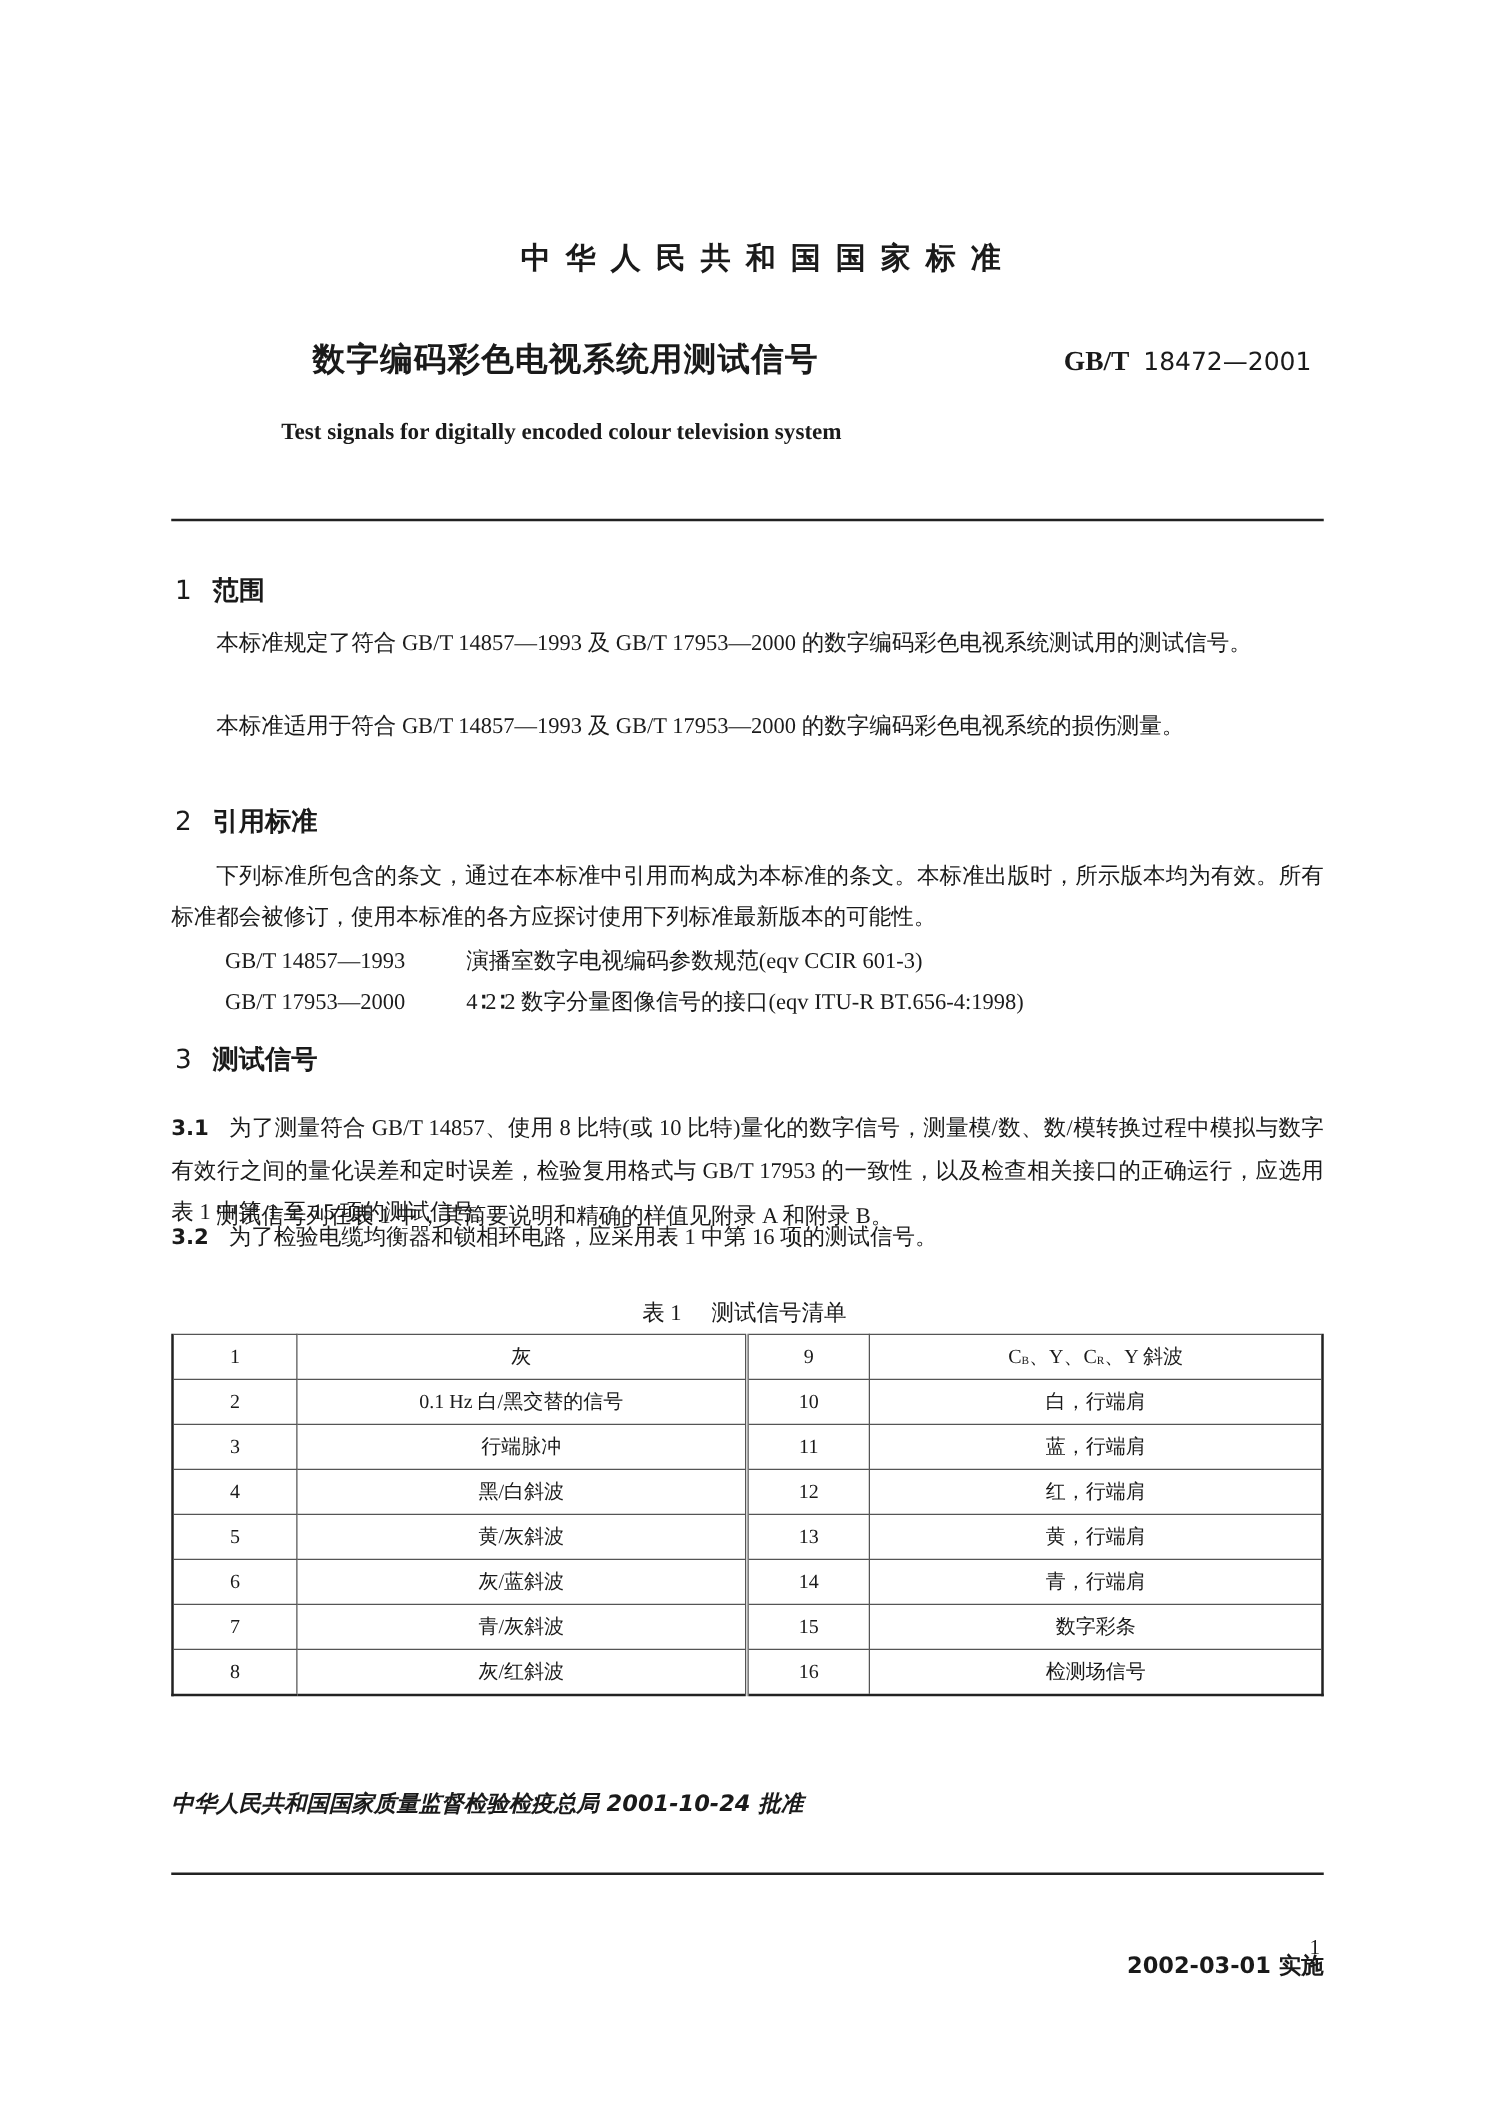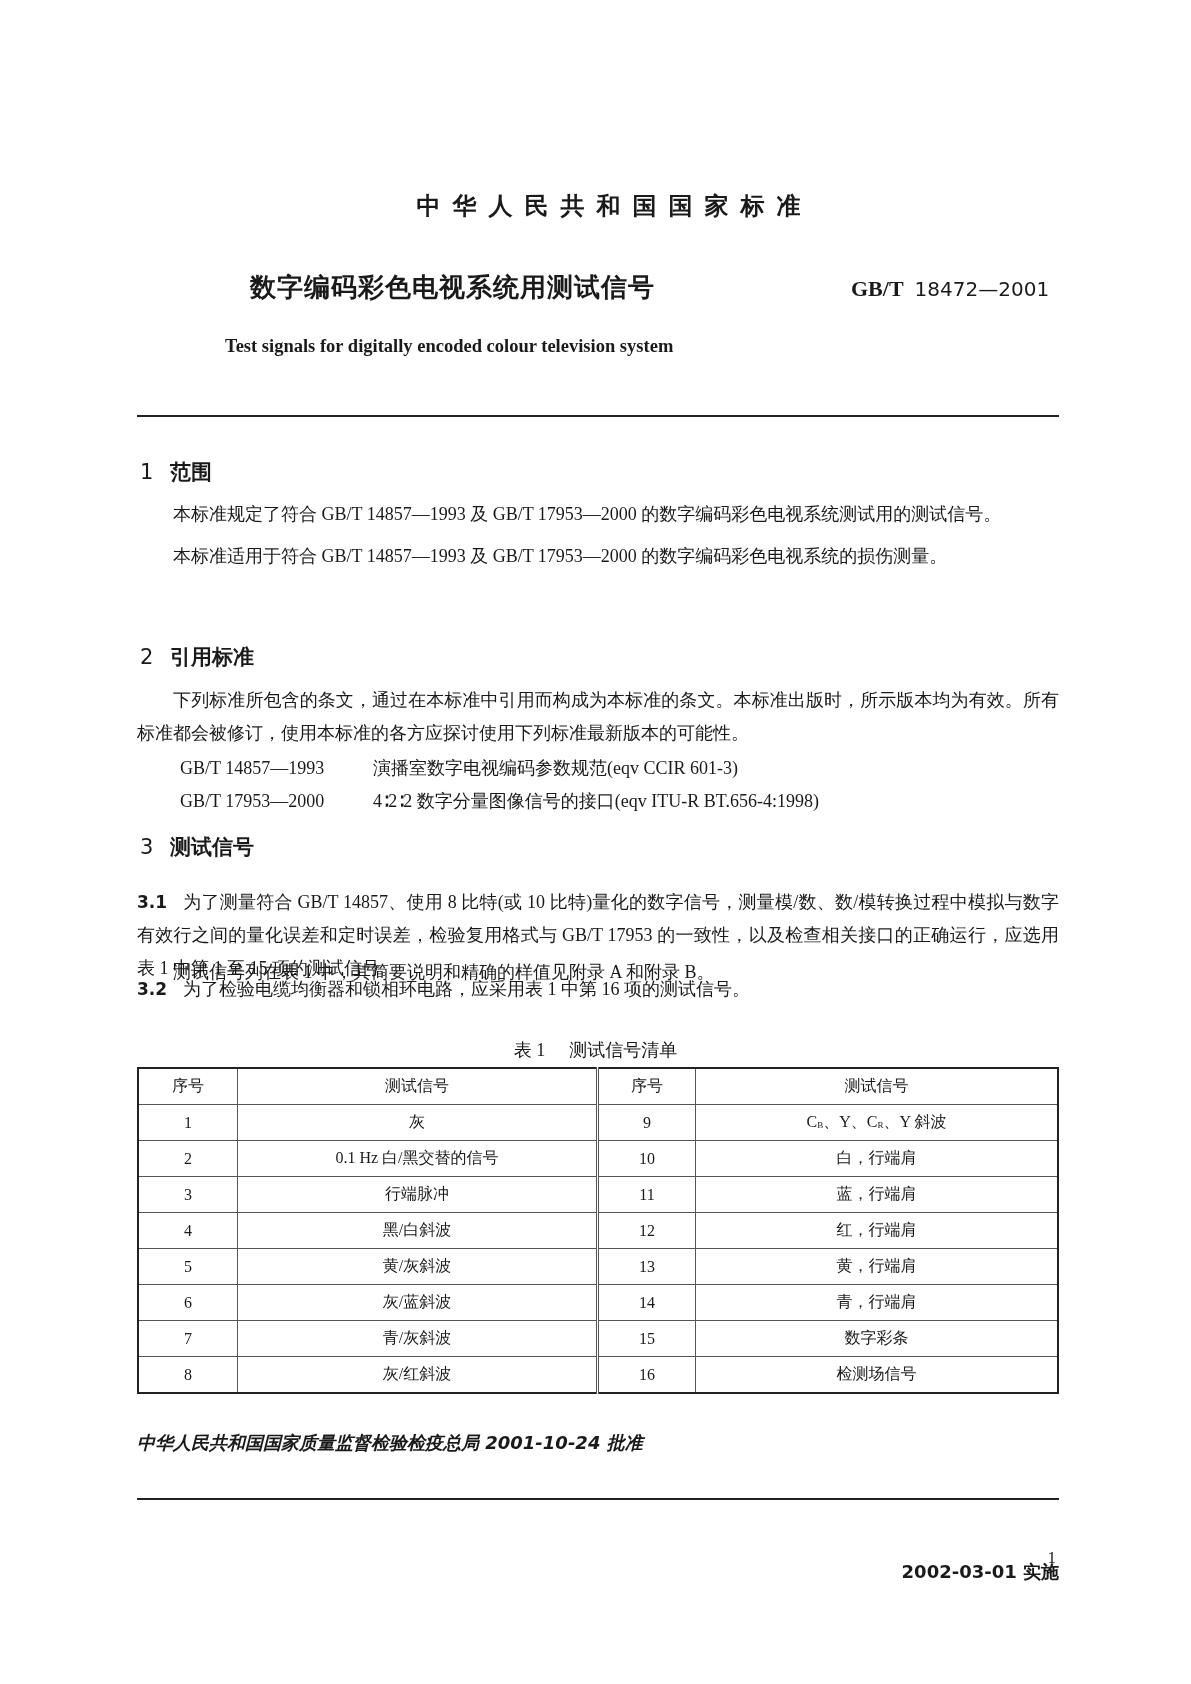--- a/index.html
+++ b/index.html
@@ -55,21 +55,21 @@
 <div class="abs serif doc-en-title">Test signals for digitally encoded colour television system</div>
 
 <div class="abs rule-top"></div>
 
 <div class="abs sans sec-heading" style="top:458px">
   <span class="num">1</span><span>范围</span>
 </div>
 <div class="abs serif para" style="top:498px">
   <span class="indent"></span><span>本标准规定了符合 GB/T 14857—1993 及 GB/T 17953—2000 的数字编码彩色电视系统测试用的测试信号。</span>
 </div>
-<div class="abs serif para" style="top:540px">
+<div class="abs serif para" style="top:564px">
   <span class="indent"></span><span>本标准适用于符合 GB/T 14857—1993 及 GB/T 17953—2000 的数字编码彩色电视系统的损伤测量。</span>
 </div>
 
 <div class="abs sans sec-heading" style="top:643px">
   <span class="num">2</span><span>引用标准</span>
 </div>
 <div class="abs serif para" style="top:684px">
   <span class="indent"></span><span>下列标准所包含的条文，通过在本标准中引用而构成为本标准的条文。本标准出版时，所示版本均为有效。所有标准都会被修订，使用本标准的各方应探讨使用下列标准最新版本的可能性。</span>
 </div>
 <div class="abs serif ref-line" style="top:756px">
@@ -91,26 +91,20 @@
 <div class="abs serif para" style="top:956px">
   <span class="indent"></span><span>测试信号列在表 1 中，其简要说明和精确的样值见附录 A 和附录 B。</span>
 </div>
 
 <div class="abs serif table-caption">
   <span class="label">表 1</span><span>测试信号清单</span>
 </div>
 
 <table class="abs serif signals-table">
   <tbody>
-      <tr>
-    <th class="c-left-no">序号</th>
-    <th class="c-left-sig">测试信号</th>
-    <th class="c-right-no">序号</th>
-    <th class="c-right-sig">测试信号</th>
-  </tr>
   <tr>
     <td class="c-left-no">1</td>
     <td class="c-left-sig">灰</td>
     <td class="c-right-no">9</td>
     <td class="c-right-sig"><span>C</span><span class="sub">B</span><span>、Y、C</span><span class="sub">R</span><span>、Y 斜波</span></td>
   </tr>
   <tr>
     <td class="c-left-no">2</td>
     <td class="c-left-sig">0.1 Hz 白/黑交替的信号</td>
     <td class="c-right-no">10</td>

